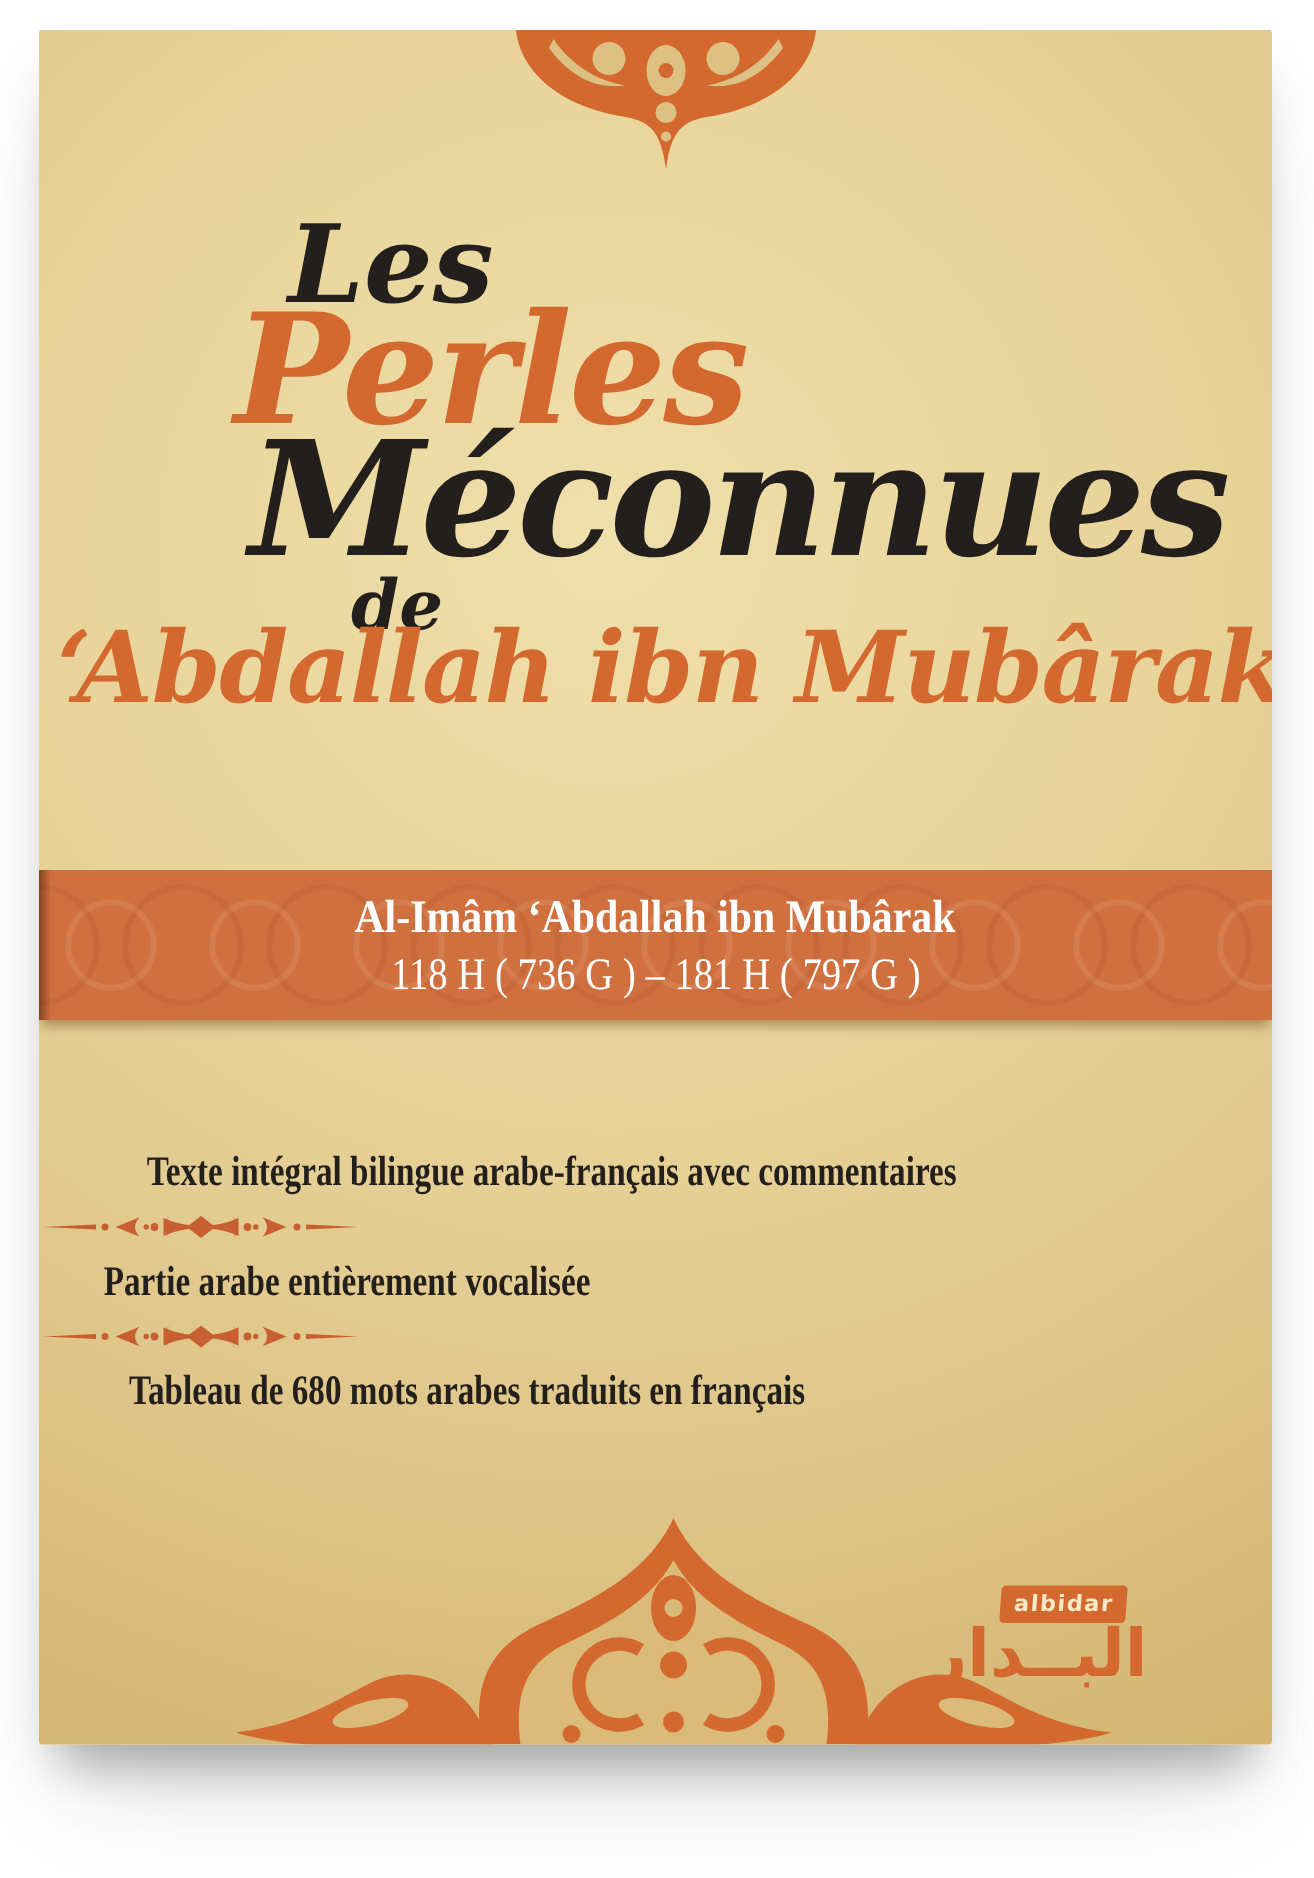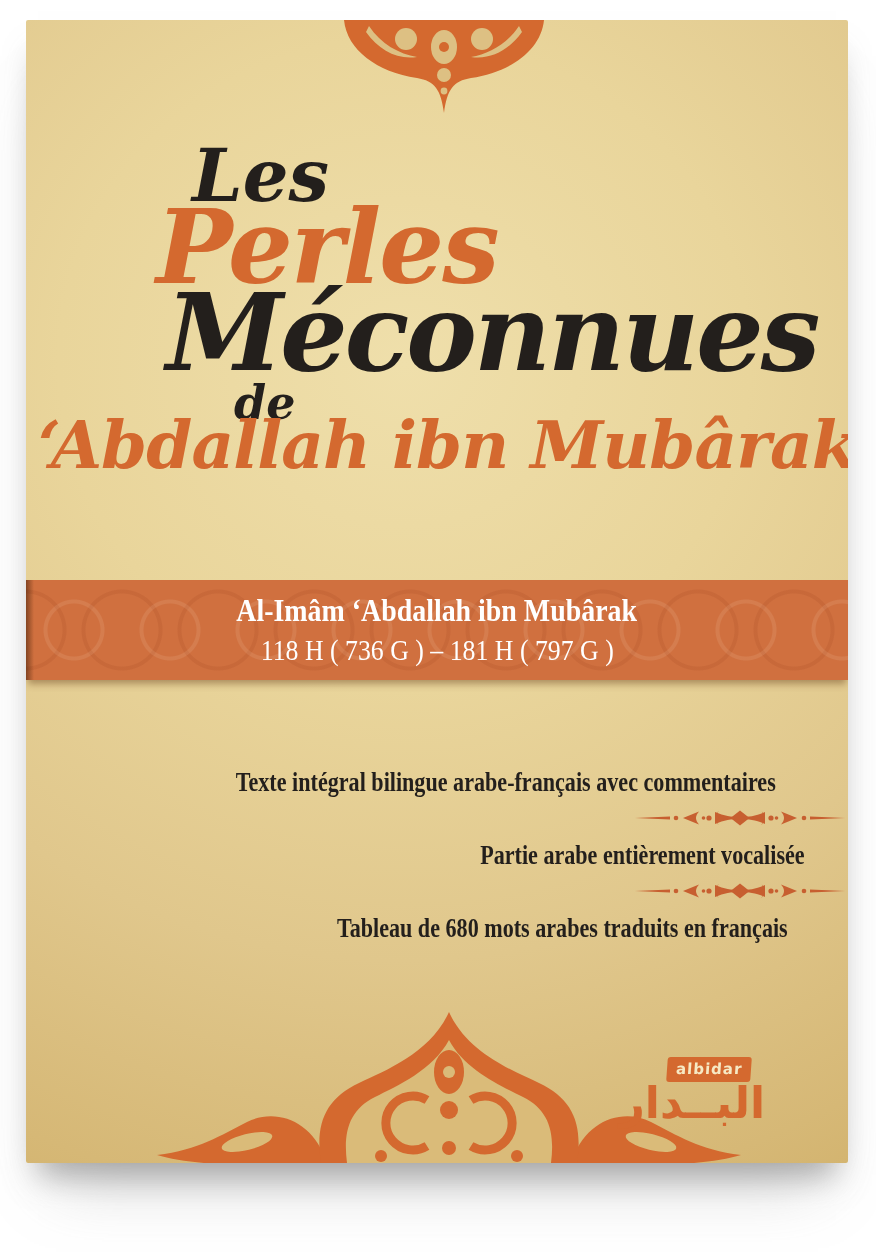--- a/index.html
+++ b/index.html
@@ -67,21 +67,21 @@
   .banner::before {
     content:""; position:absolute; left:0; top:0; bottom:0; width:8px;
     background:linear-gradient(90deg, rgba(55,25,5,0.5), rgba(55,25,5,0));
   }
   .banner-name  { font-size:31px; font-weight:700; transform:scaleX(0.90); white-space:nowrap; }
   .banner-dates { font-size:30px; font-weight:400; transform:scaleX(0.86); white-space:nowrap; }
 
   
   .features {
     position:absolute; left:0; right:0; top:745px;
-    display:flex; flex-direction:column; align-items:flex-end; gap:9px;
+    display:flex; flex-direction:column; align-items:flex-start; gap:9px;
   }
   .feature {
     font-size:28px; font-weight:700; color:var(--ink); line-height:1.18;
     transform:scaleX(0.79); white-space:nowrap;
   }
   .divider { width:216px; height:22px; display:block; }
 
   
   .logo { position:absolute; right:83px; bottom:38px; width:132px; height:68px; }
   .logo-arabic {

